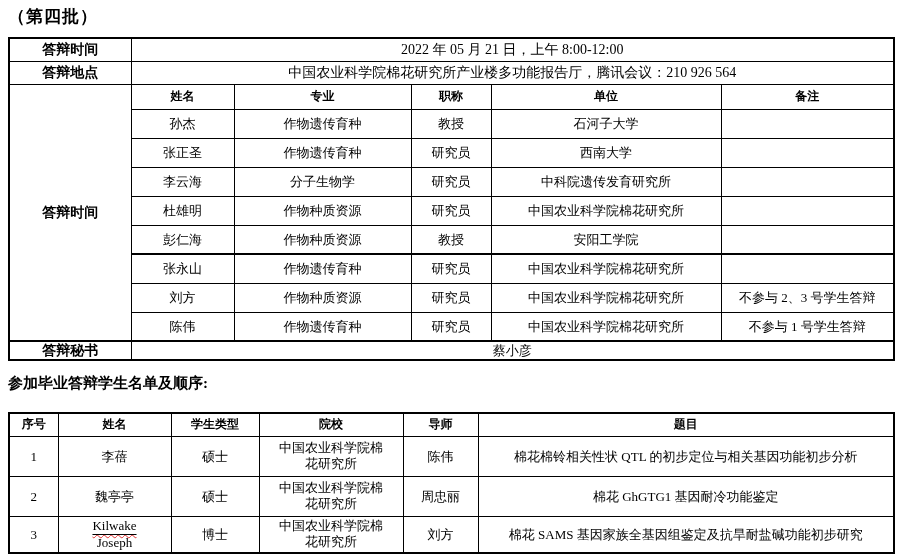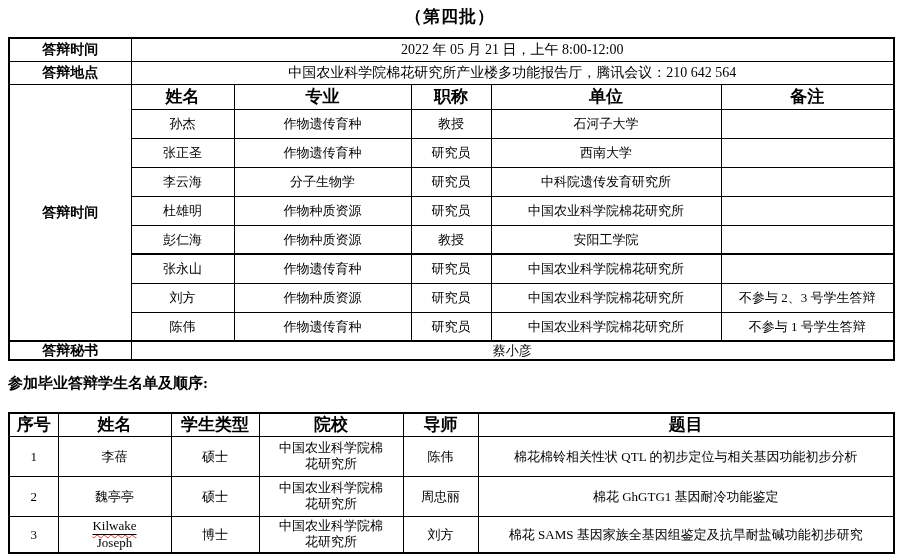--- a/index.html
+++ b/index.html
@@ -2,36 +2,36 @@
 <html><head>
 <meta charset="utf-8">
 <style>
   html,body { margin:0; padding:0; }
   body {
     width:900px; height:557px; background:#ffffff; color:#000;
     font-family:"Liberation Serif","DejaVu Serif",serif;
     overflow:hidden;
   }
   .title {
-    text-align:center; font-weight:bold; font-size:17px;
-    margin:6px 0 0 0; line-height:22px; letter-spacing:1px;
+    text-align:left; font-weight:bold; font-size:17px;
+    margin:6px 0 0 0; line-height:22px; letter-spacing:1px;padding-left:8px;
   }
   table {
     border-collapse:collapse; table-layout:fixed;
     margin-left:8px; width:885px;
     border:2px solid #000;
   }
   #defense-table { margin-top:9px; }
   td {
     border:1px solid #000; text-align:center; vertical-align:middle;
     padding:0 2px; font-size:13px; overflow:hidden; line-height:17px;
   }
   .lbl { font-weight:bold; font-size:14px; }
   .val { font-weight:normal; font-size:14px; }
-  .hdr { font-weight:bold; font-size:17px; }
+  .hdr { font-weight:bold; font-size:12px; }
   tr.r-info { height:23px; }
   tr.r-head { height:25px; }
   tr.r-mem { height:29px;margin-left:48px; }
   tr.r-sec { height:16px; }
   tr.thickb td { border-bottom-width:2.5px; }
   tr.r-sec td { border-top-width:2px; }
   .subtitle {
     font-weight:bold; font-size:15px; margin:13px 0 20px 8px; line-height:18px;
   }
   tr.r-head2 { height:23px; }
@@ -60,21 +60,21 @@
       <col style="width:230px">
       <col style="width:173px">
   </colgroup>
   <tbody>
       <tr class="r-info">
     <td class="lbl">答辩时间</td>
     <td class="val" colspan="5">2022 年 05 月 21 日，上午 8:00-12:00</td>
   </tr>
   <tr class="r-info">
     <td class="lbl">答辩地点</td>
-    <td class="val" colspan="5">中国农业科学院棉花研究所产业楼多功能报告厅，腾讯会议：210 642 564</td>
+    <td class="val" colspan="5">中国农业科学院棉花研究所产业楼多功能报告厅，腾讯会议：210 926 564</td>
   </tr>
   <tr class="r-head">
     <td class="lbl" rowspan="9">答辩时间</td>
     <td class="hdr">姓名</td>
     <td class="hdr">专业</td>
     <td class="hdr">职称</td>
     <td class="hdr">单位</td>
     <td class="hdr">备注</td>
   </tr>
   <tr class="r-mem">

